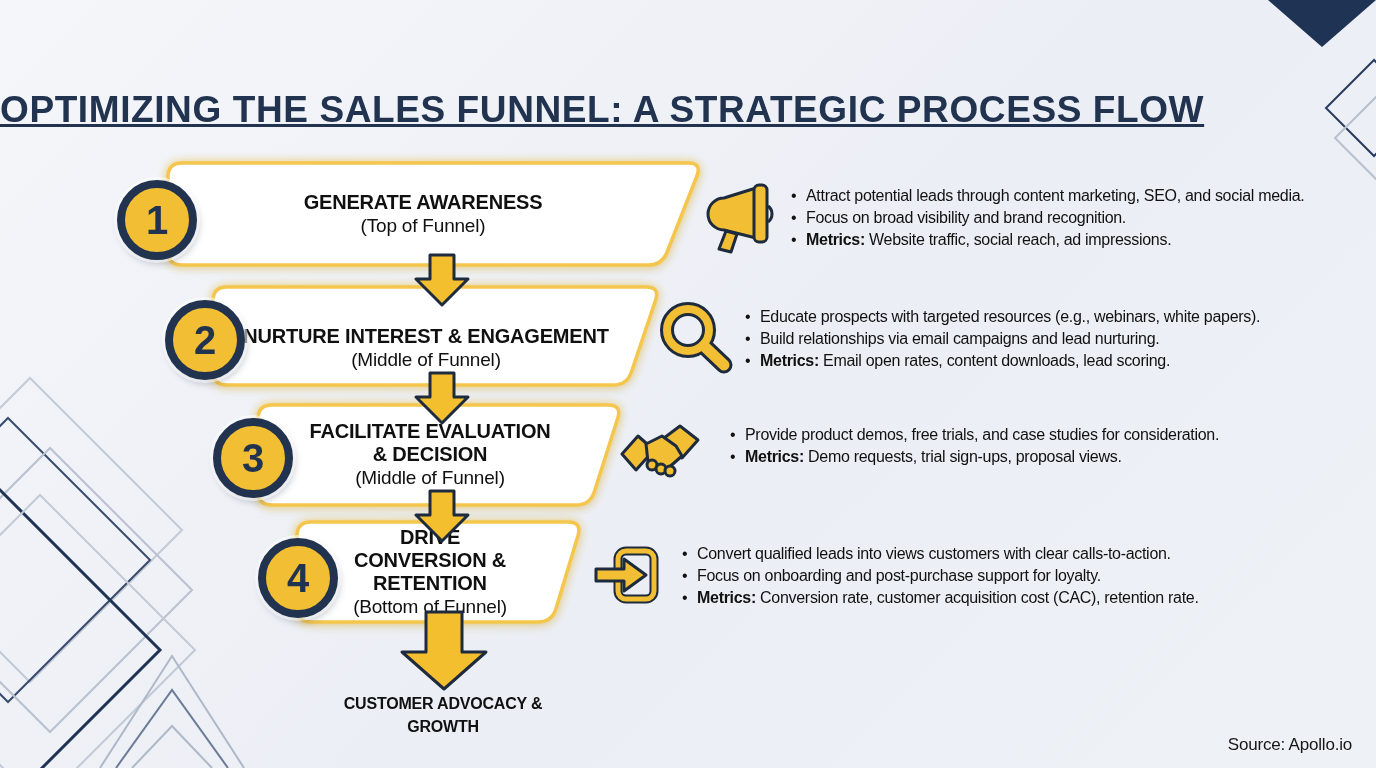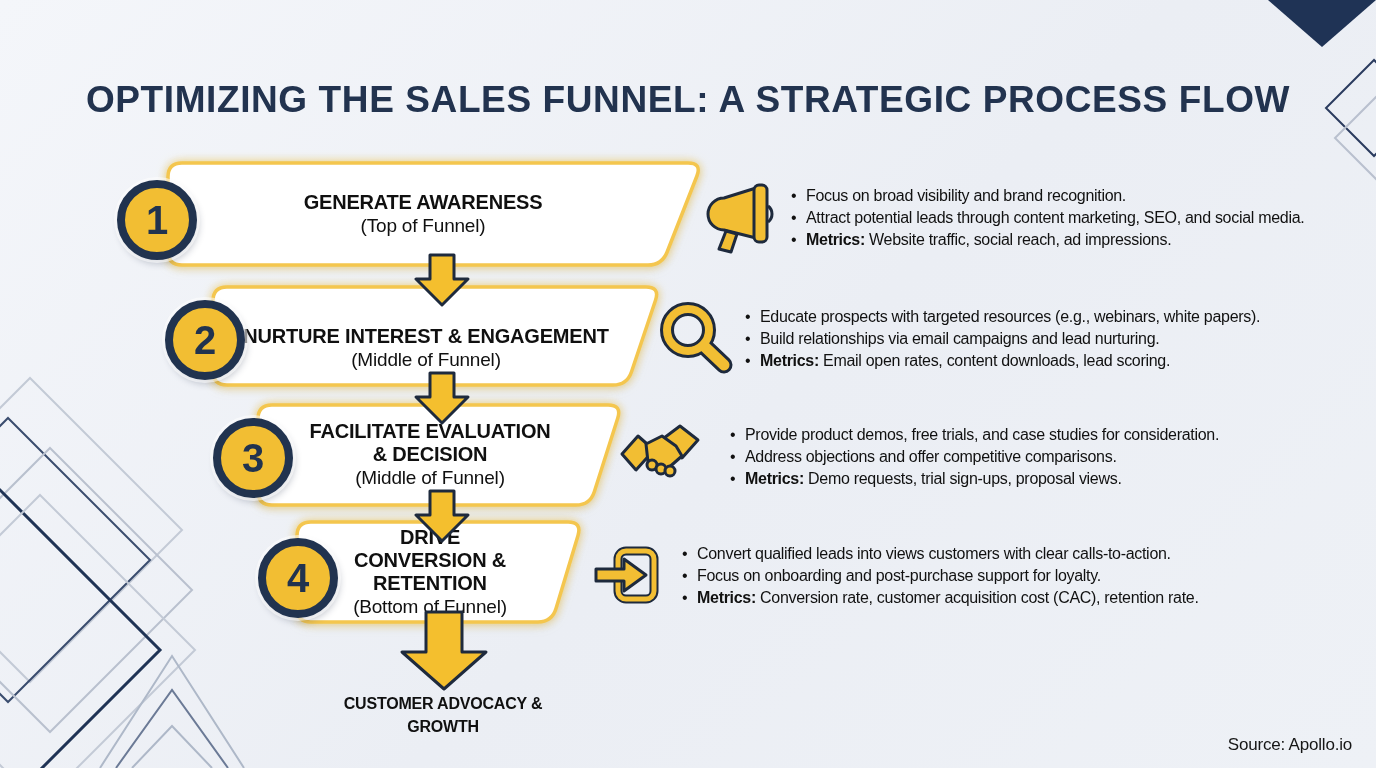--- a/index.html
+++ b/index.html
@@ -4,22 +4,22 @@
 <style>
   html,body{margin:0;padding:0;}
   body{font-family:"Liberation Sans",sans-serif;}
   #stage{
     position:relative;width:1376px;height:768px;overflow:hidden;
     background:linear-gradient(135deg,#f4f6fa 0%,#ebeef4 55%,#eef1f6 100%);
   }
   #decor{position:absolute;inset:0;z-index:0;pointer-events:none;}
 
   #page-title{
-    position:absolute;top:54px;left:0;width:100%;text-align:center;
-    font-size:37px;font-weight:700;letter-spacing:.6px;color:#22334f;z-index:2;
+    position:absolute;top:64px;left:0;width:100%;
+    font-size:37px;font-weight:700;letter-spacing:.6px;color:#22334f;z-index:2;text-decoration:underline;
   }
 
   .box-svg{position:absolute;overflow:visible;z-index:2;
     filter:drop-shadow(0 0 5px rgba(245,200,70,.65)) drop-shadow(0 2px 3px rgba(150,130,60,.18));}
   .box-path{fill:#ffffff;stroke:#f4c64e;stroke-width:3.5;stroke-linejoin:round;}
 
   .box-text{
     position:absolute;display:flex;flex-direction:column;align-items:center;justify-content:center;
     text-align:center;z-index:3;color:#101010;
   }
@@ -174,32 +174,31 @@
       <circle cx="54" cy="47" r="5"></circle>
     </g>
   </svg>
   <svg class="step-icon i4" width="66" height="58" viewBox="0 0 66 58">
     <rect x="24" y="5" width="36" height="48" rx="8" fill="none" stroke="#1e2a3d" stroke-width="9"></rect>
     <rect x="24" y="5" width="36" height="48" rx="8" fill="none" stroke="#f2be33" stroke-width="5"></rect>
     <path d="M2,23 H30 V13 L52,29 L30,45 V35 H2 Z" fill="#f2be33" stroke="#1e2a3d" stroke-width="3" stroke-linejoin="round"></path>
   </svg>
 
   <ul class="bullets b1">
+    <li><span>Attract potential leads through content marketing, SEO, and social media.</span></li>
     <li><span>Focus on broad visibility and brand recognition.</span></li>
-    <li><span>Attract potential leads through content marketing, SEO, and social media.</span></li>
     <li><b>Metrics:</b><span> Website traffic, social reach, ad impressions.</span></li>
   </ul>
   <ul class="bullets b2">
     <li><span>Educate prospects with targeted resources (e.g., webinars, white papers).</span></li>
     <li><span>Build relationships via email campaigns and lead nurturing.</span></li>
     <li><b>Metrics:</b><span> Email open rates, content downloads, lead scoring.</span></li>
   </ul>
   <ul class="bullets b3">
     <li><span>Provide product demos, free trials, and case studies for consideration.</span></li>
-    <li><span>Address objections and offer competitive comparisons.</span></li>
     <li><b>Metrics:</b><span> Demo requests, trial sign-ups, proposal views.</span></li>
   </ul>
   <ul class="bullets b4">
     <li><span>Convert qualified leads into views customers with clear calls-to-action.</span></li>
     <li><span>Focus on onboarding and post-purchase support for loyalty.</span></li>
     <li><b>Metrics:</b><span> Conversion rate, customer acquisition cost (CAC), retention rate.</span></li>
   </ul>
 
   <div id="advocacy">CUSTOMER ADVOCACY &amp; GROWTH</div>
   <div id="source">Source: Apollo.io</div>

